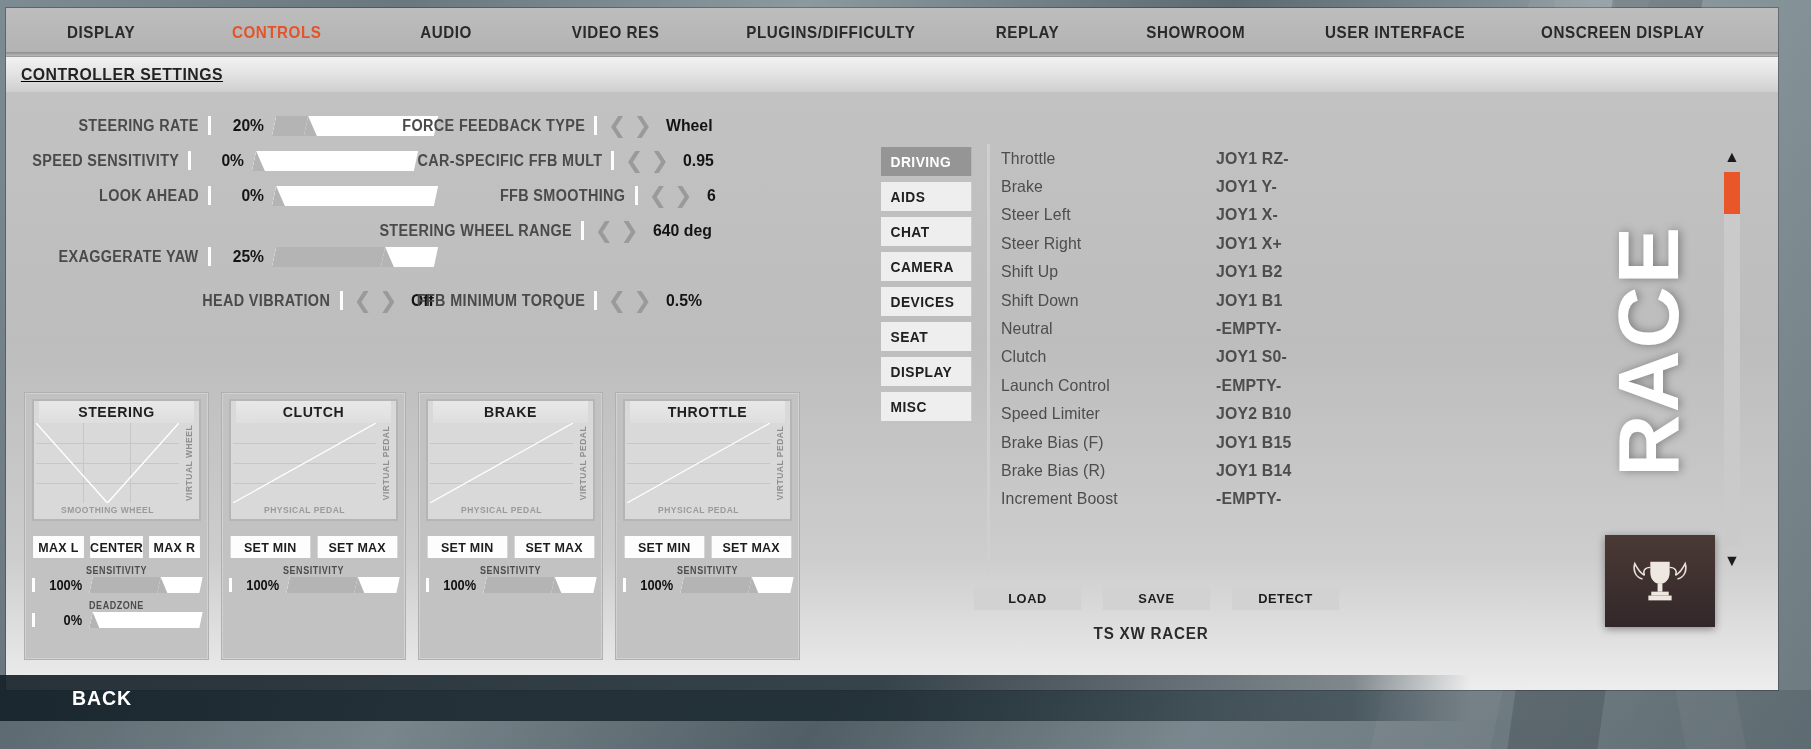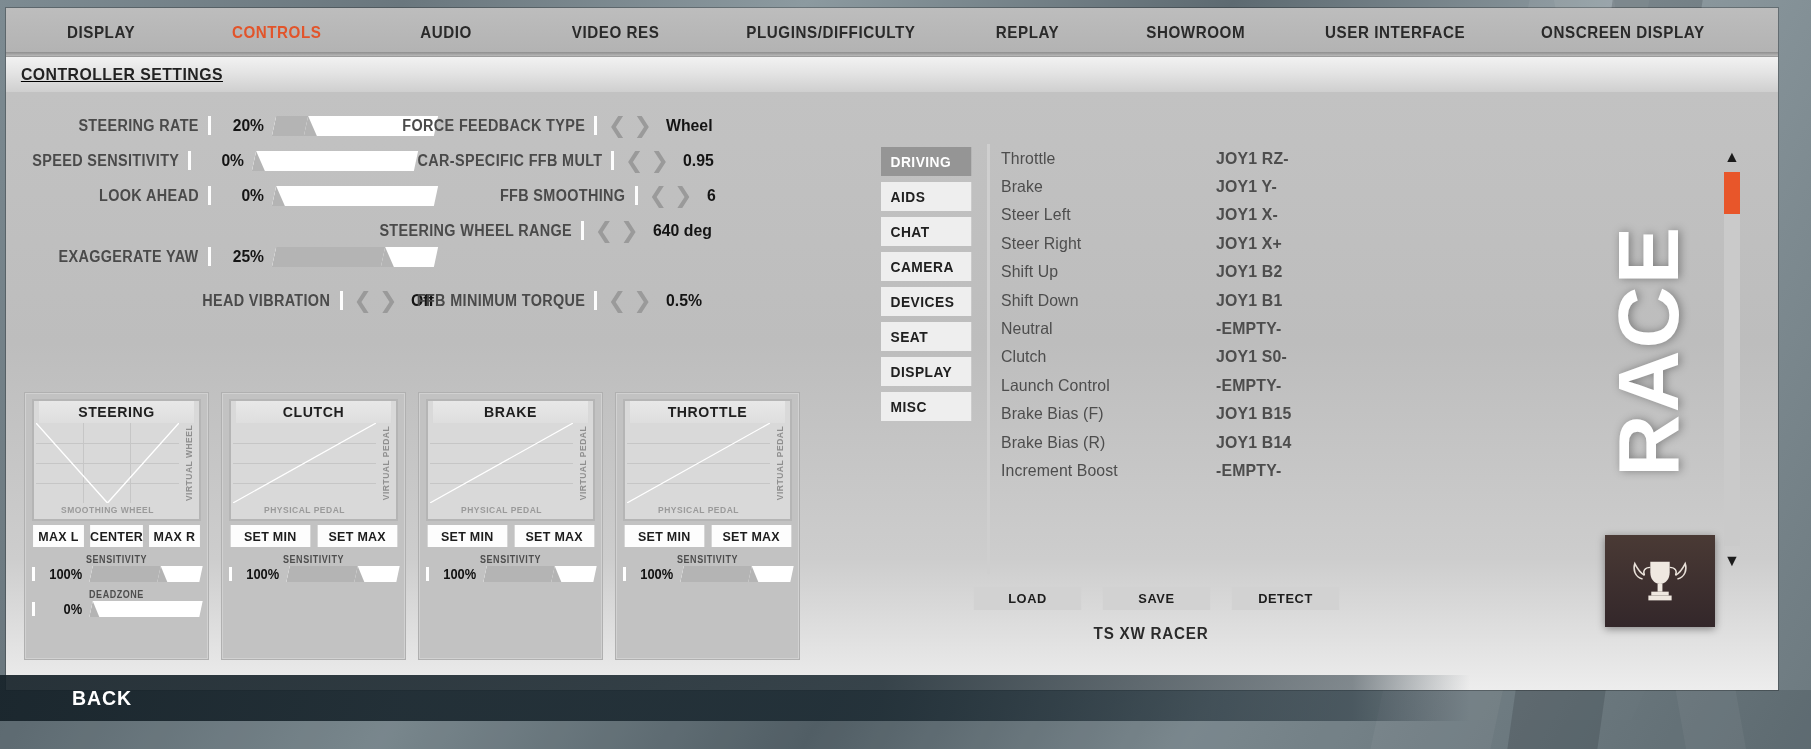--- a/index.html
+++ b/index.html
@@ -130,21 +130,21 @@
   }
   .vaxis span{
     font-size:8.5px; font-weight:700; color:#8f8f8f; letter-spacing:.5px;
     transform:rotate(-90deg); white-space:nowrap;
   }
   .haxis{
     position:absolute; left:2px; right:20px; bottom:1px; height:15px;
     font-size:8.5px; font-weight:700; color:#9a9a9a; text-align:center;
     letter-spacing:.5px; line-height:15px;
   }
-  .btnrow{ display:flex; gap:4px; margin:4px 7px 0 7px; }
+  .btnrow{ display:flex; gap:4px; margin:15px 7px 0 7px; }
   .cbtn{
     flex:1; height:22px; background:#fdfdfd; border:none;
     font-size:13px; font-weight:700; color:#1c1c1c; cursor:pointer;
     letter-spacing:.3px; font-family:"Liberation Sans",sans-serif;
     transform:scaleX(.96);
   }
   .subtitle{
     margin-top:7px; text-align:center; font-size:10px; font-weight:700;
     color:#4d4d4d; letter-spacing:.6px; transform:scaleX(.9);
   }
@@ -531,20 +531,24 @@
           <div class="bname">Neutral</div>
           <div class="bval">-EMPTY-</div>
         </div>
         <div class="brow">
           <div class="bname">Clutch</div>
           <div class="bval">JOY1 S0-</div>
         </div>
         <div class="brow">
           <div class="bname">Launch Control</div>
           <div class="bval">-EMPTY-</div>
+        </div>
+        <div class="brow">
+          <div class="bname">Speed Limiter</div>
+          <div class="bval">JOY2 B10</div>
         </div>
         <div class="brow">
           <div class="bname">Brake Bias (F)</div>
           <div class="bval">JOY1 B15</div>
         </div>
         <div class="brow">
           <div class="bname">Brake Bias (R)</div>
           <div class="bval">JOY1 B14</div>
         </div>
         <div class="brow">

